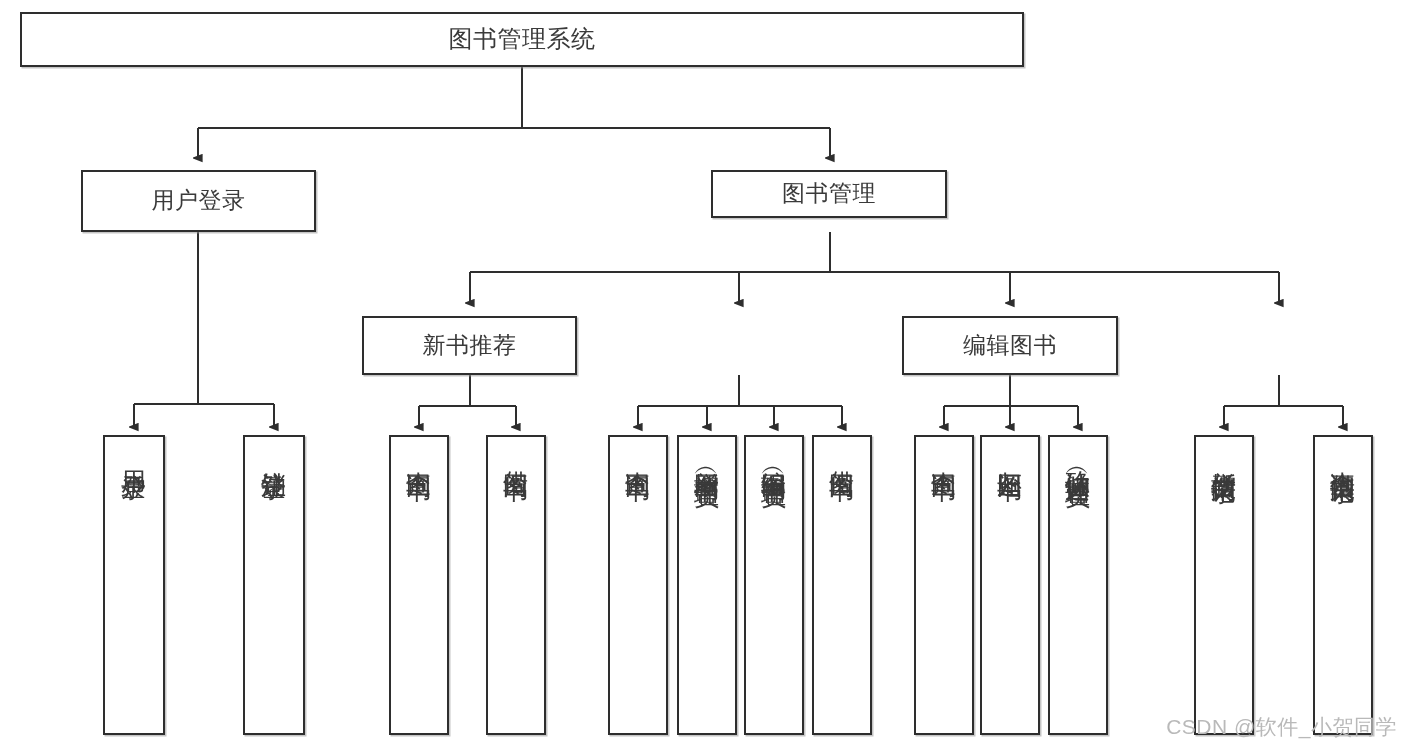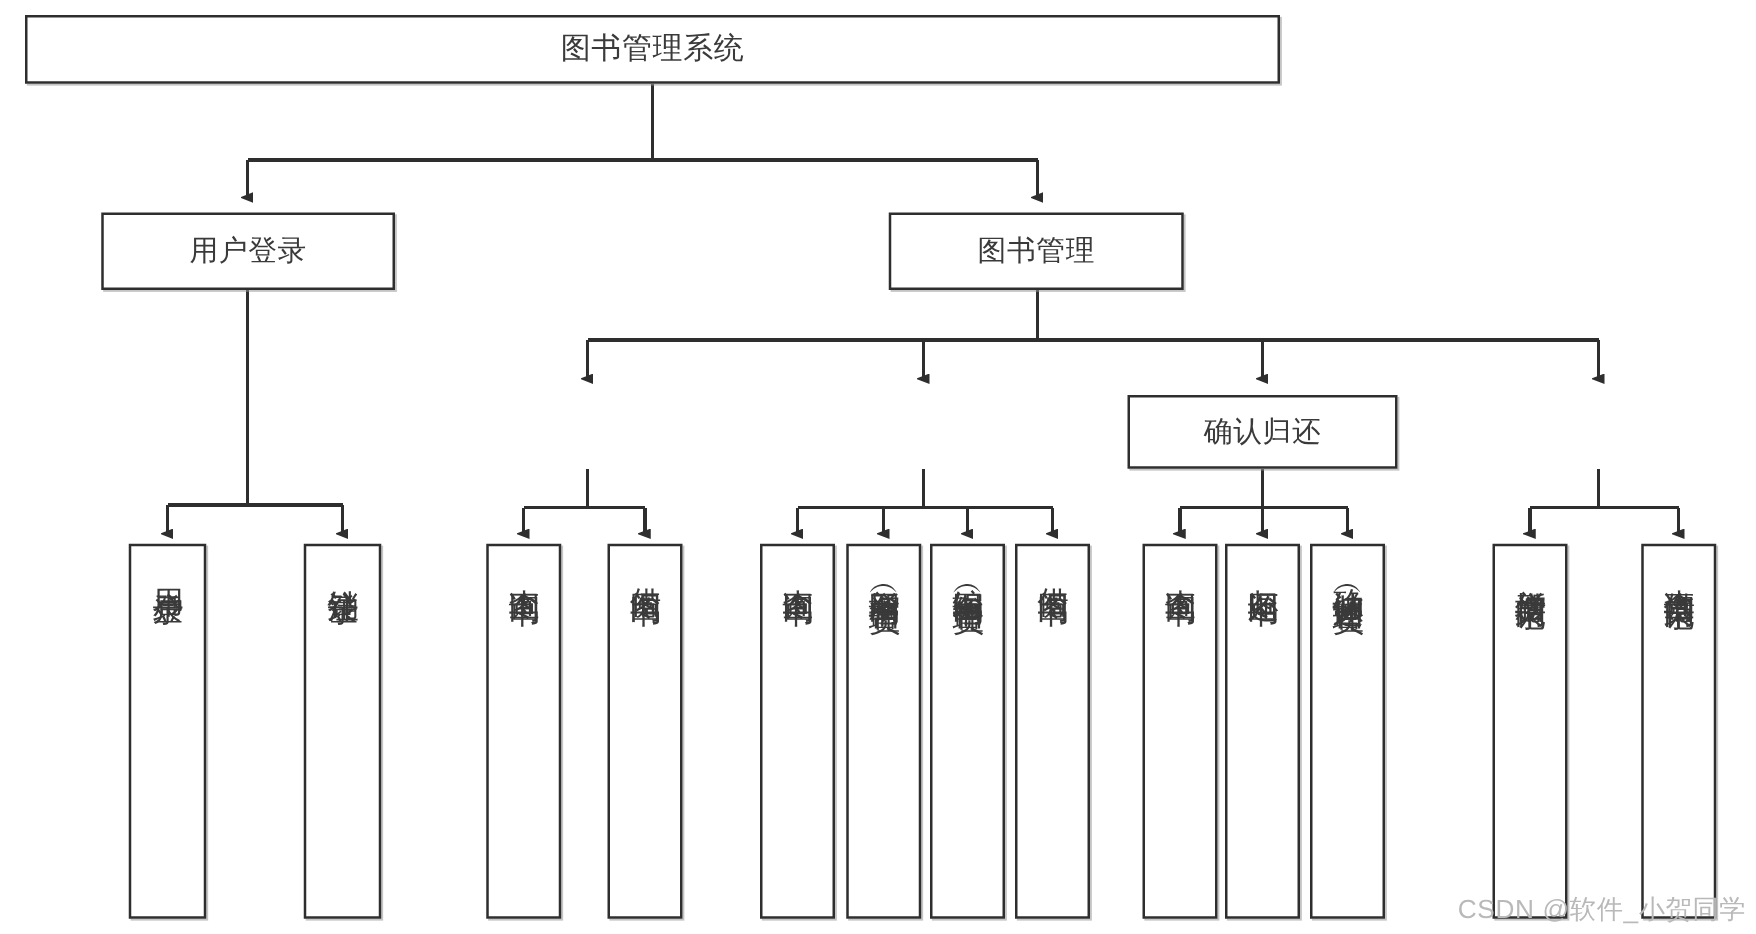--- a/index.html
+++ b/index.html
@@ -127,26 +127,29 @@
     </g>
   </svg>
 
   <div class="node horiz root" style="left:20px; top:12px; width:1004px; height:55px;">
     <span class="label">图书管理系统</span>
   </div>
 
   <div class="node horiz" style="left:81px; top:170px; width:235px; height:62px;">
     <span class="label">用户登录</span>
   </div>
-  <div class="node horiz" style="left:711px; top:170px; width:236px; height:62px;">
+  <div class="node horiz" style="left:711px; top:170px; width:236px; height:48px;">
     <span class="label">图书管理</span>
   </div>
 
+  <div class="node horiz" style="left:362px; top:316px; width:215px; height:59px;">
+    <span class="label">新书推荐</span>
+  </div>
   <div class="node horiz" style="left:902px; top:316px; width:216px; height:59px;">
-    <span class="label">确认归还</span>
+    <span class="label">编辑图书</span>
   </div>
 
   <div class="node vert" style="left:103px; top:435px; width:62px; height:300px;">
     <span class="label">用户登录</span>
   </div>
   <div class="node vert" style="left:243px; top:435px; width:62px; height:300px;">
     <span class="label">注销登录</span>
   </div>
 
   <div class="node vert" style="left:389px; top:435px; width:60px; height:300px;">

